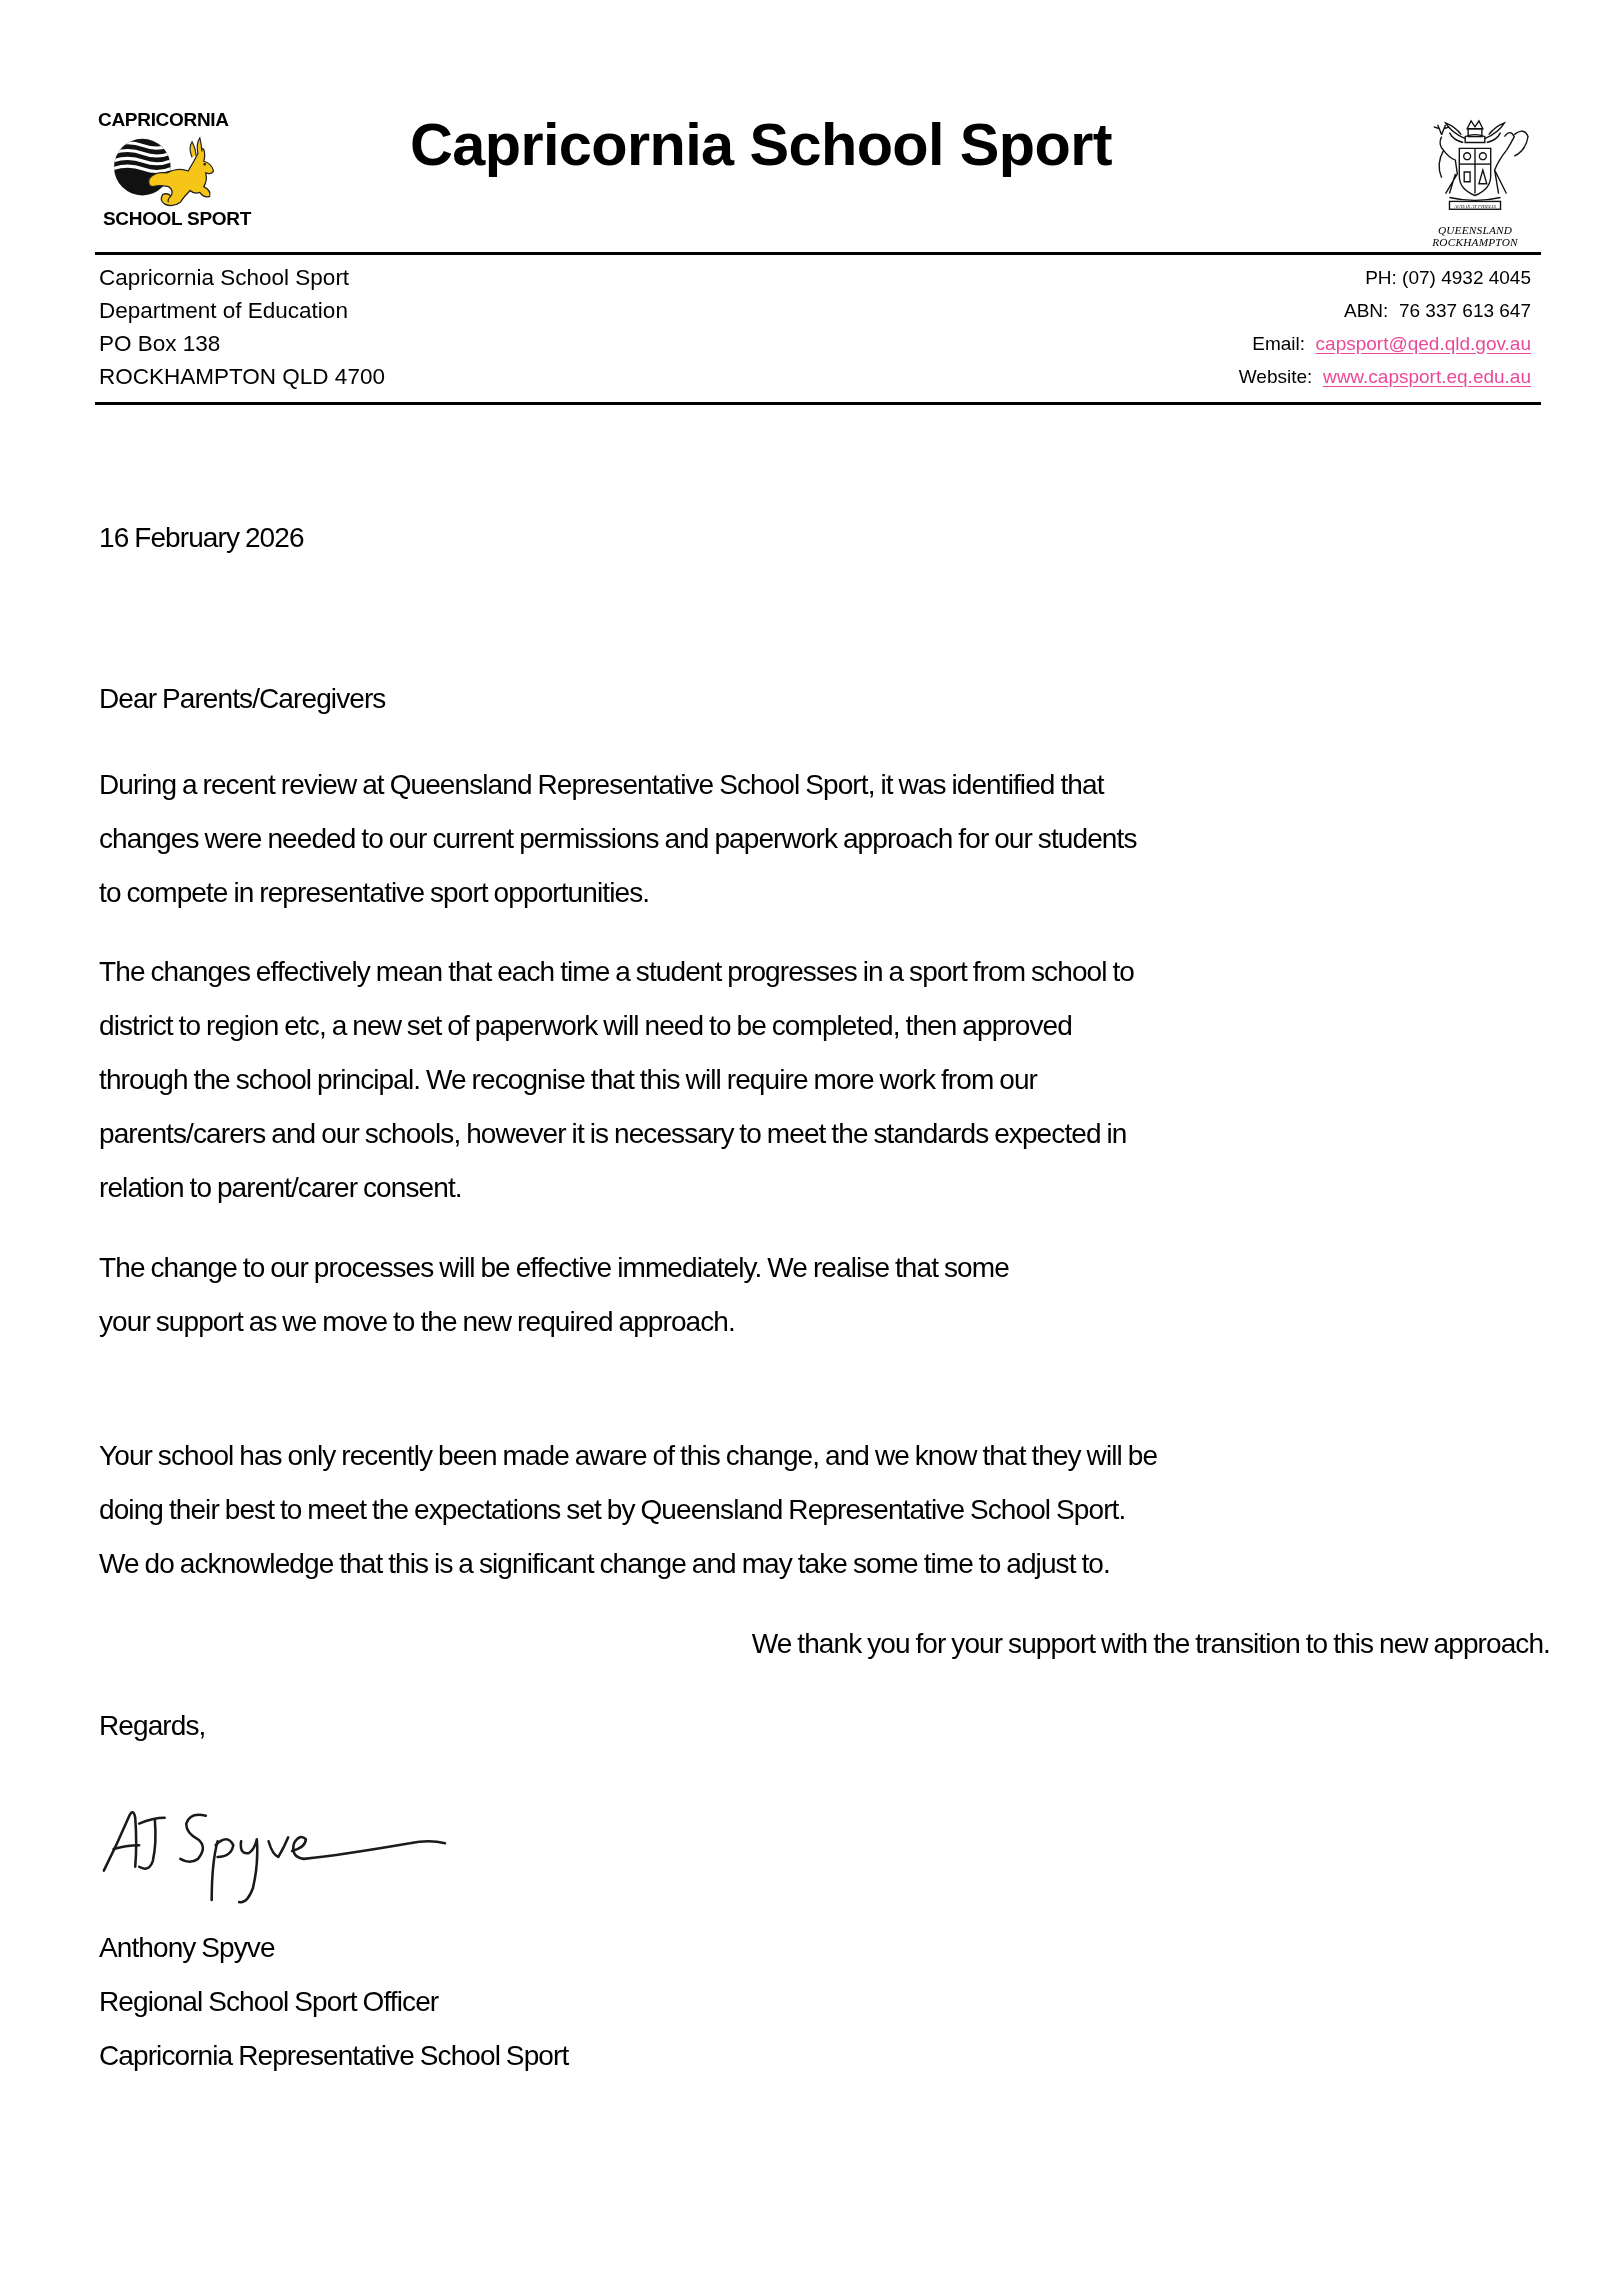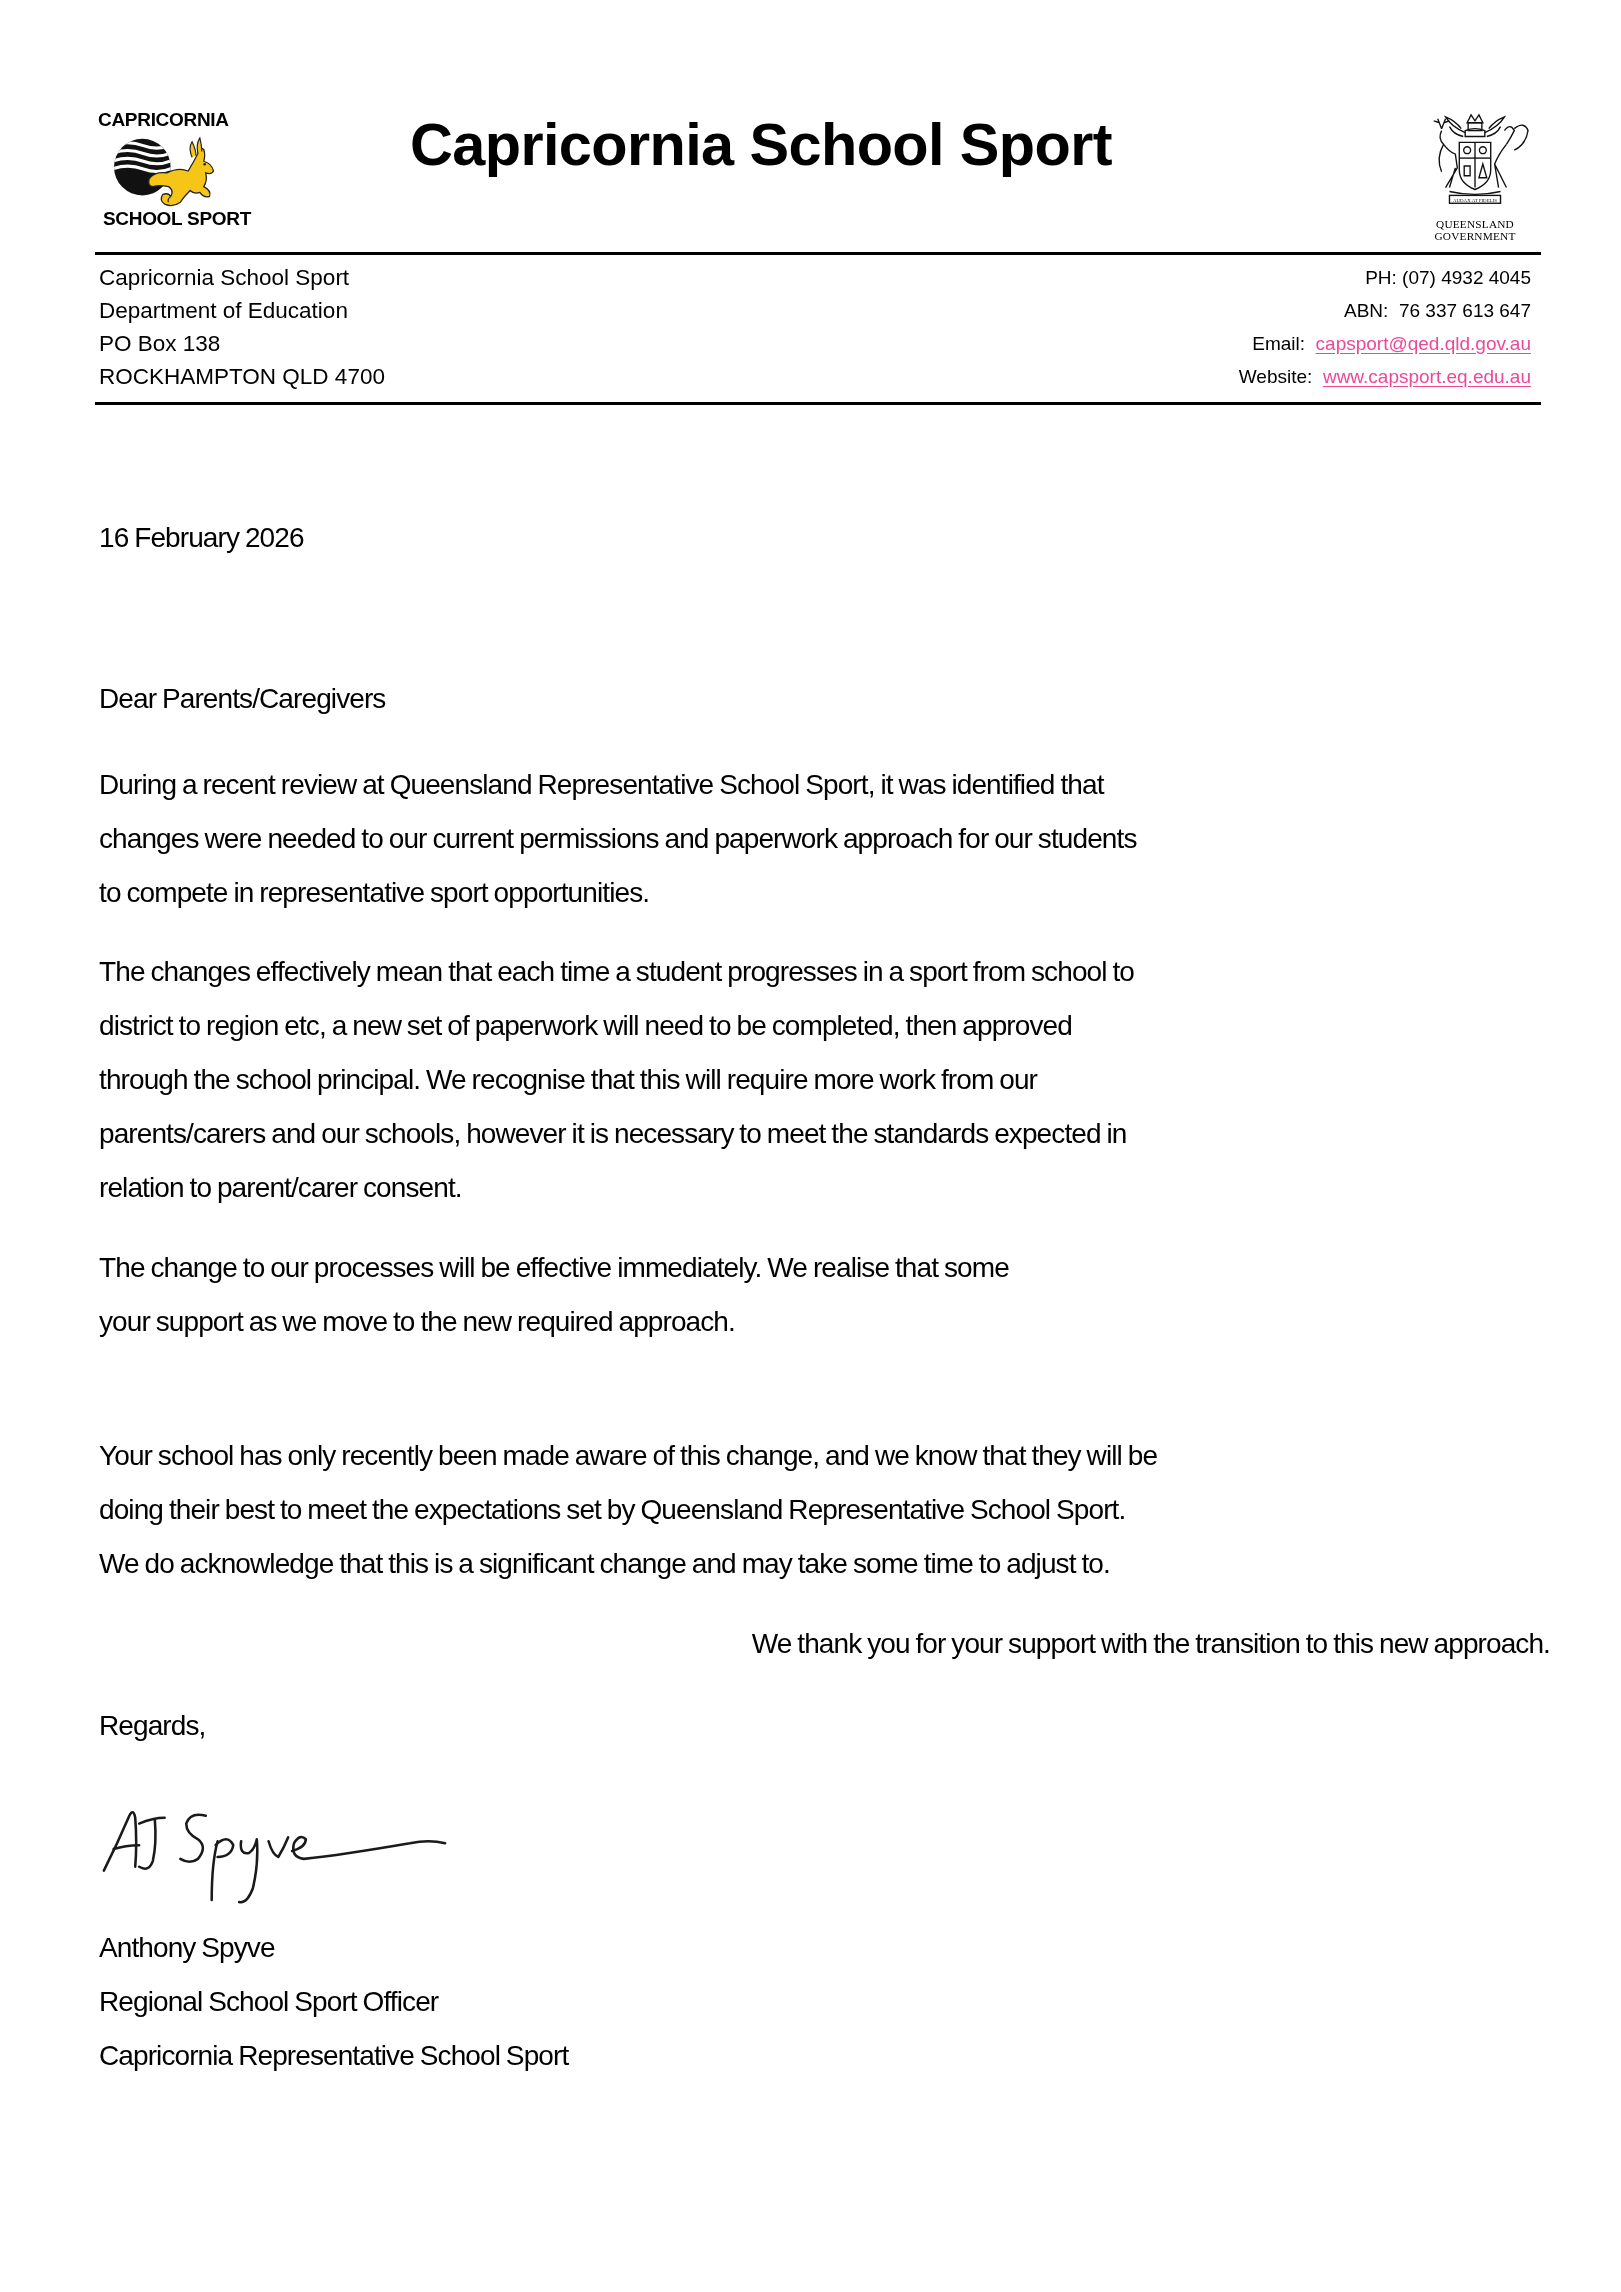--- a/index.html
+++ b/index.html
@@ -10,21 +10,21 @@
   .logo { left:96px; top:106px; width:153px; height:123px; }
   .logo-top, .logo-bottom { position:absolute; left:0; width:153px; font-family:"Liberation Sans", sans-serif; font-weight:bold; font-size:19px; letter-spacing:-0.3px; white-space:nowrap; }
   .logo-top { top:2.9px; left:2px; }
   .logo-bottom { top:102px; left:2px;text-align:right; }
   .logo svg { position:absolute; left:13.7px; top:25.5px; }
 
   
   .title { left:410px; top:110px; font-family:"Liberation Sans", sans-serif; font-weight:bold; font-size:60px; letter-spacing:-0.6px; white-space:nowrap; transform:scaleX(0.99); transform-origin:left top; }
 
   
-  .crest { left:1416px; top:109px; width:118px; height:137px; }
+  .crest { left:1416px; top:115px; width:118px; height:137px;font-style:italic; }
   .crest-text { position:absolute; left:0; width:118px; text-align:center; font-family:"Liberation Serif", serif; font-size:11.3px; line-height:11.8px; letter-spacing:0.2px; }
 
   
   .rule { left:95px; width:1446px; height:2.9px; background:#000; }
   .addr { left:99px; font-size:22.5px; line-height:33px; white-space:nowrap; }
   .contact { right:90px; font-size:19px; line-height:33px; text-align:right; white-space:nowrap; }
   .link { color:#ec4899; text-decoration:underline; text-underline-offset:2.9px; }
 
   
   .body-text { left:99px; width:1451px; font-family:"Liberation Sans", sans-serif; font-size:28px; letter-spacing:-0.9px; word-spacing:-1px; white-space:nowrap; }
@@ -98,21 +98,21 @@
       <path d="M90 22 Q96 14 100 22 Q96 30 92 36"></path>
       <path d="M100 20 Q110 12 114 22 Q112 36 100 42"></path>
       <path d="M92 36 Q84 46 80 56 L84 80 M80 56 L92 80"></path>
 
       <path d="M34 84 Q60 90 86 84"></path>
       <rect x="34" y="88" width="52" height="8"></rect>
     </g>
     <text x="60" y="94.5" font-family="Liberation Serif, serif" font-size="5" text-anchor="middle" fill="#111">AUDAX AT FIDELIS</text>
   </svg>
   <div class="crest-text" style="top:110px;">QUEENSLAND</div>
-  <div class="crest-text" style="top:122px;">GOVERNMENT</div>
+  <div class="crest-text" style="top:122px;">ROCKHAMPTON</div>
 </div>
 
 <div class="abs rule" style="top:252px;"></div>
 <div class="abs rule" style="top:402px;"></div>
 
 <div class="abs addr" style="top:261px;">
   <div>Capricornia School Sport</div>
   <div>Department of Education</div>
   <div>PO Box 138</div>
   <div>ROCKHAMPTON QLD 4700</div>

